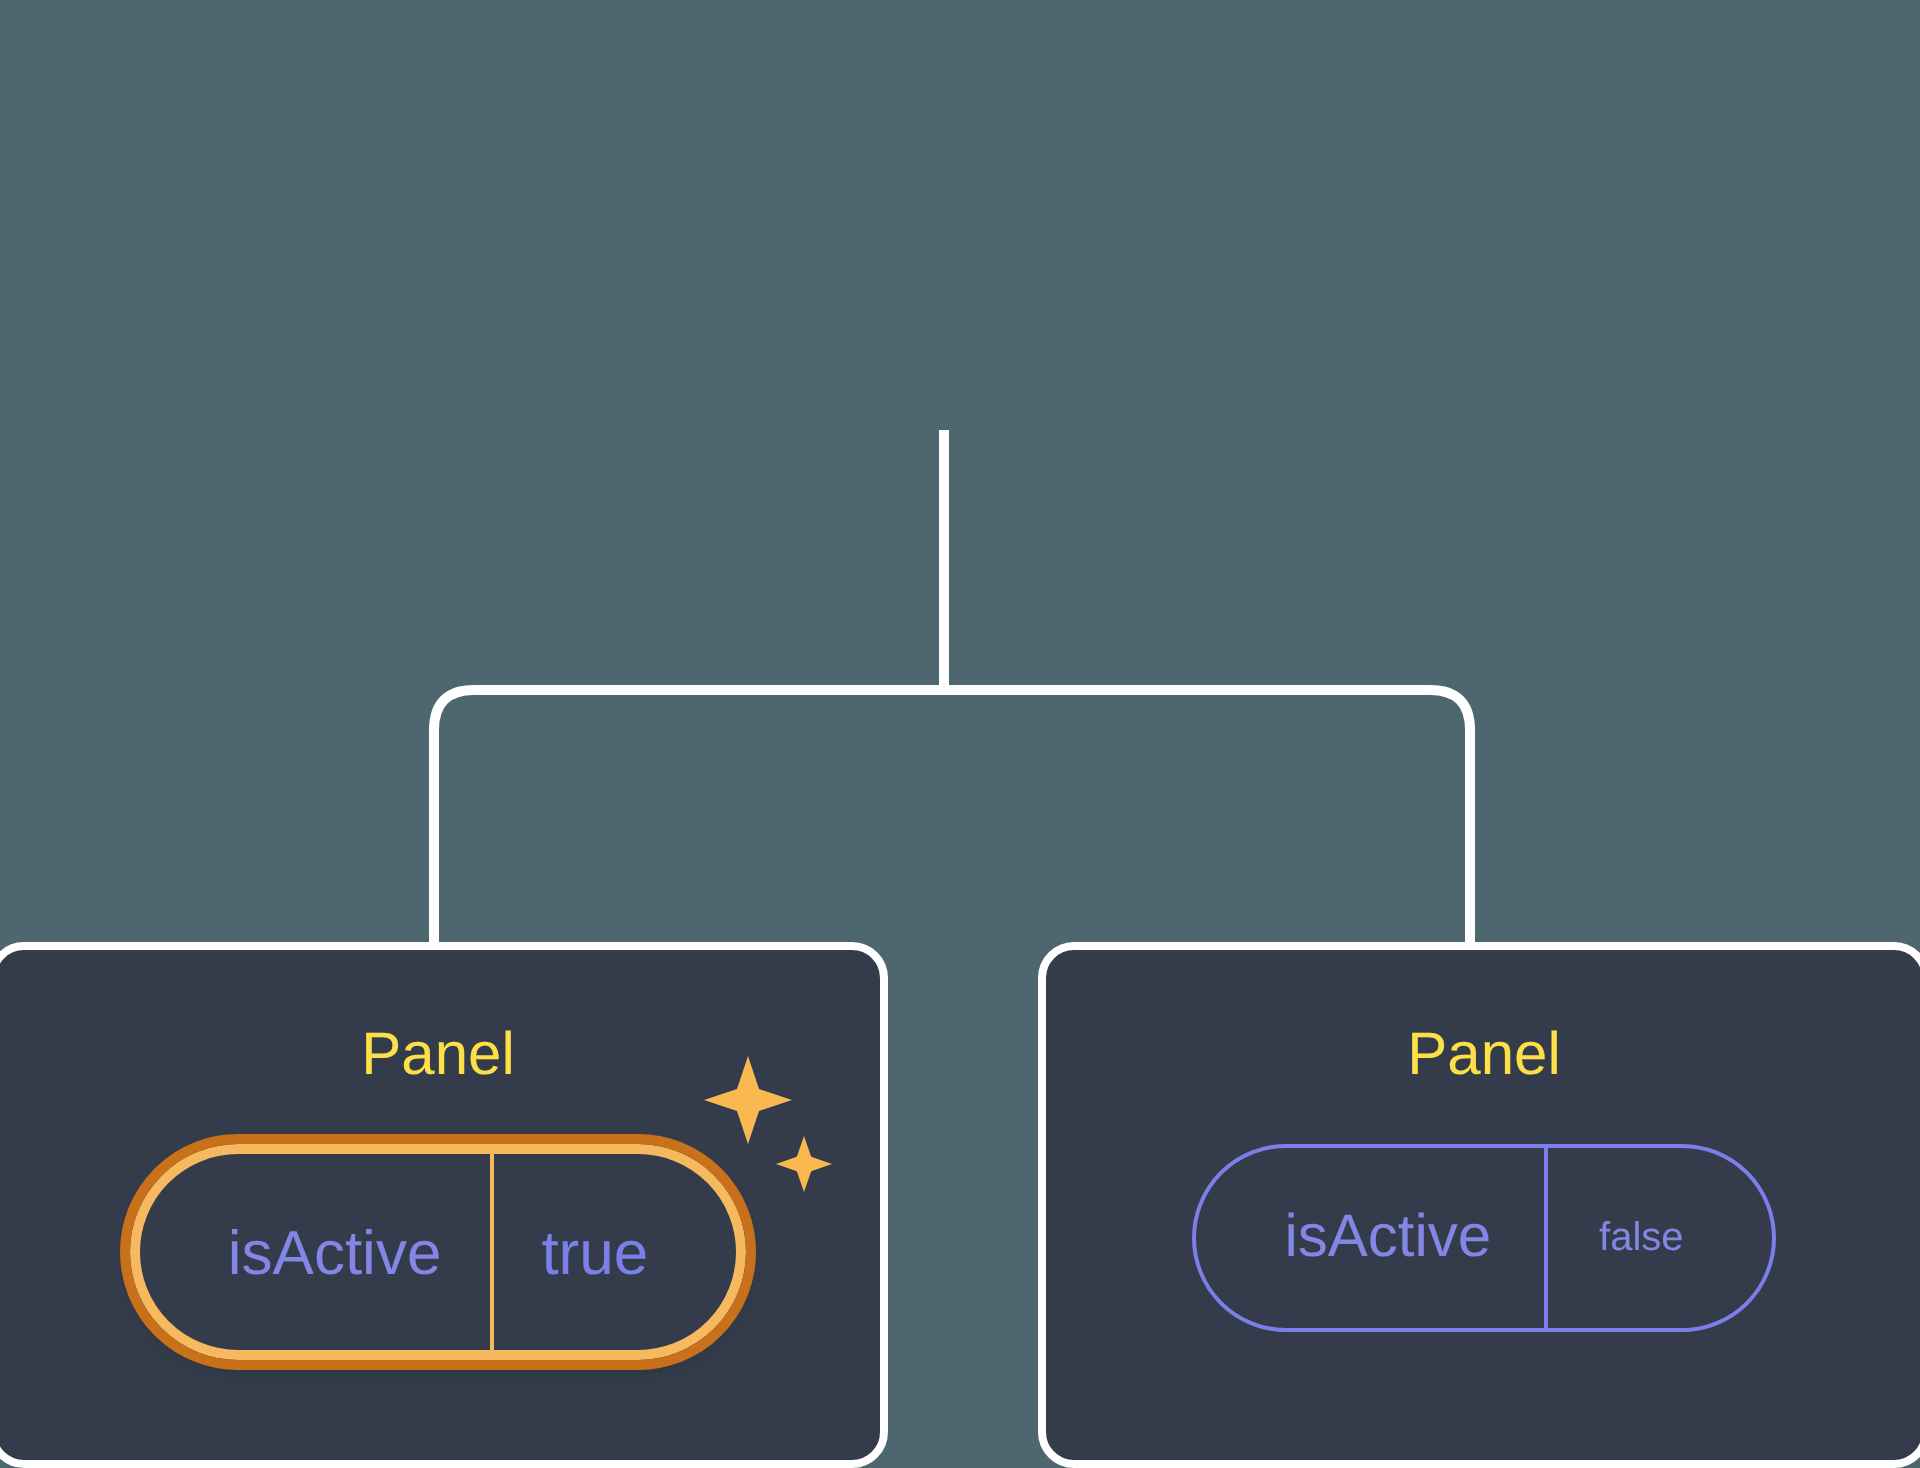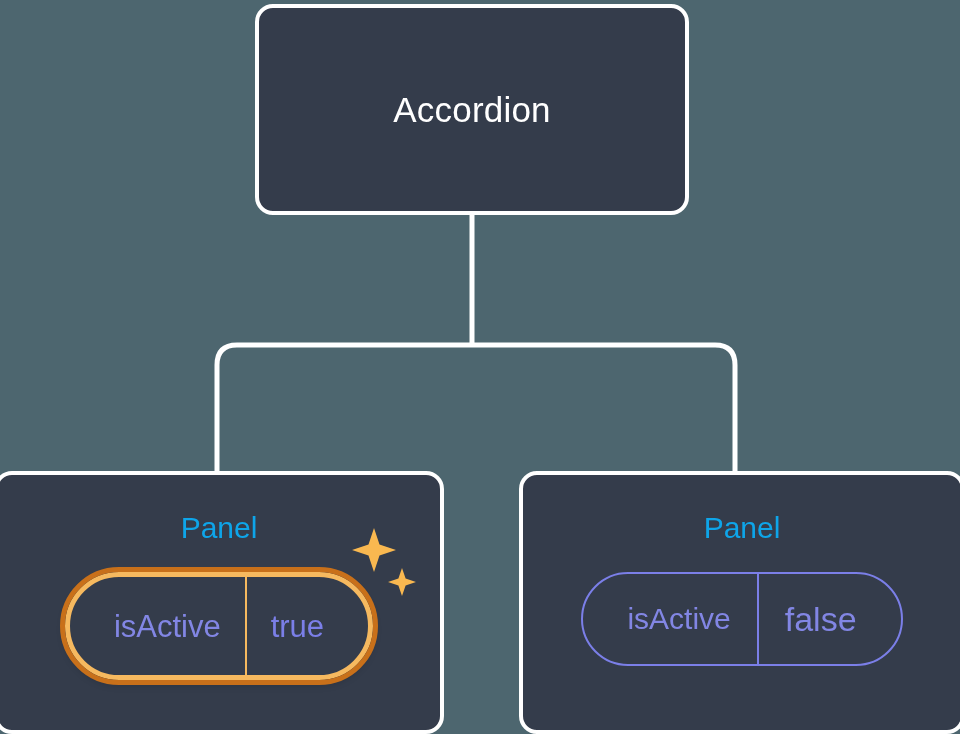--- a/index.html
+++ b/index.html
@@ -60,21 +60,21 @@
 
   .node-panel {
     top: 471px;
     height: 263px;
     padding-top: 38px;
   }
   .node-panel-left  { left: -6px;  width: 450px; }
   .node-panel-right { left: 519px; width: 446px; }
 
   .node-title {
-    color: #0ea5e9;
+    color: #fde047;
     font-size: 30px;
     font-weight: 400;
     line-height: 1;
   }
 
   
   .pill-wrap {
     position: relative;
     margin-top: 29px;
     display: flex;
@@ -105,21 +105,21 @@
   }
   .pill-default .pill-key {
     padding: 0 26px 0 44px;
     color: #8286e4;
     font-size: 30px;
     font-weight: 400;
   }
   .pill-default .pill-val {
     padding: 0 44px 0 26px;
     color: #8286e4;
-    font-size: 34px;
+    font-size: 20px;
     font-weight: 400;
     border-left: 2px solid #7b7fe8;
   }
 
   
   .pill-highlight {
     border: 5px solid #f6b95f;
     outline: 5px solid #c8701a;
     outline-offset: 0px;
     height: 108px;
@@ -152,23 +152,20 @@
 </head>
 <body>
 
 <div id="stage">
 
   <svg class="connectors" viewBox="0 0 960 734" width="960" height="734" aria-hidden="true">
     <path d="M472,215 L472,345" fill="none" stroke="#ffffff" stroke-width="5" stroke-linecap="butt"></path>
     <path d="M217,472 L217,365 Q217,345 237,345 L715,345 Q735,345 735,365 L735,472" fill="none" stroke="#ffffff" stroke-width="5" stroke-linecap="butt"></path>
   </svg>
 
-  <div class="node node-root">
-    <div class="node-title-root">Accordion</div>
-  </div>
 
   <div class="node node-panel node-panel-left">
     <div class="node-title">Panel</div>
 
     <div class="pill-wrap">
       <div class="pill pill-highlight">
         <div class="pill-cell pill-key">isActive</div>
         <div class="pill-cell pill-val">true</div>
       </div>
 

